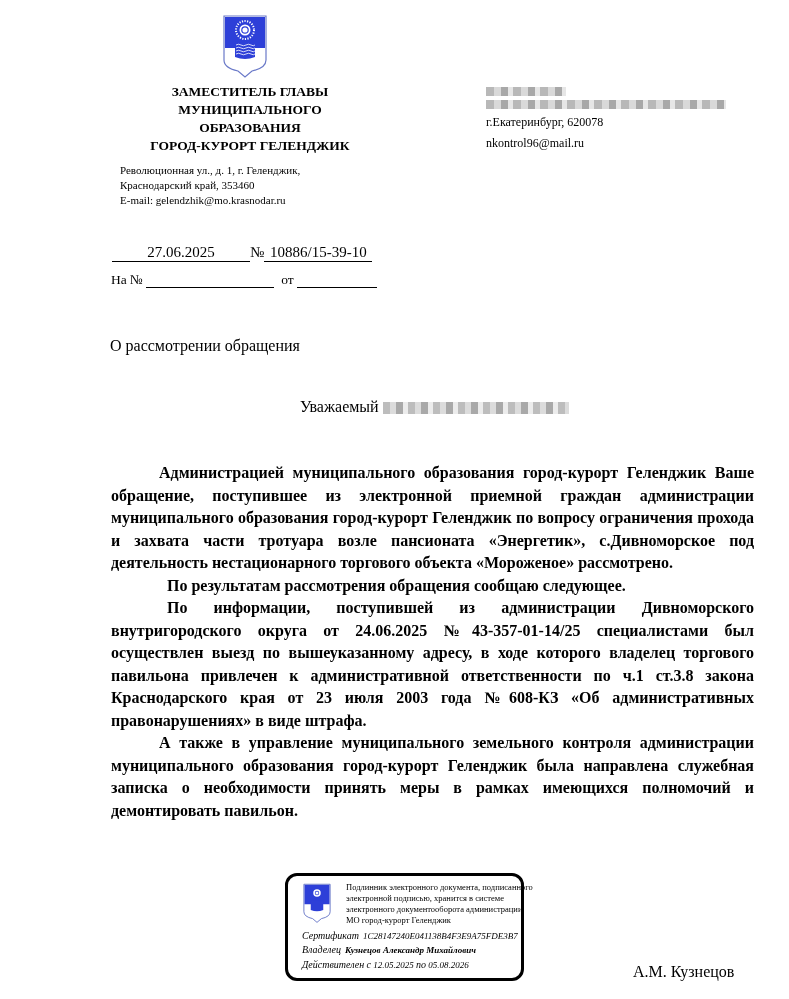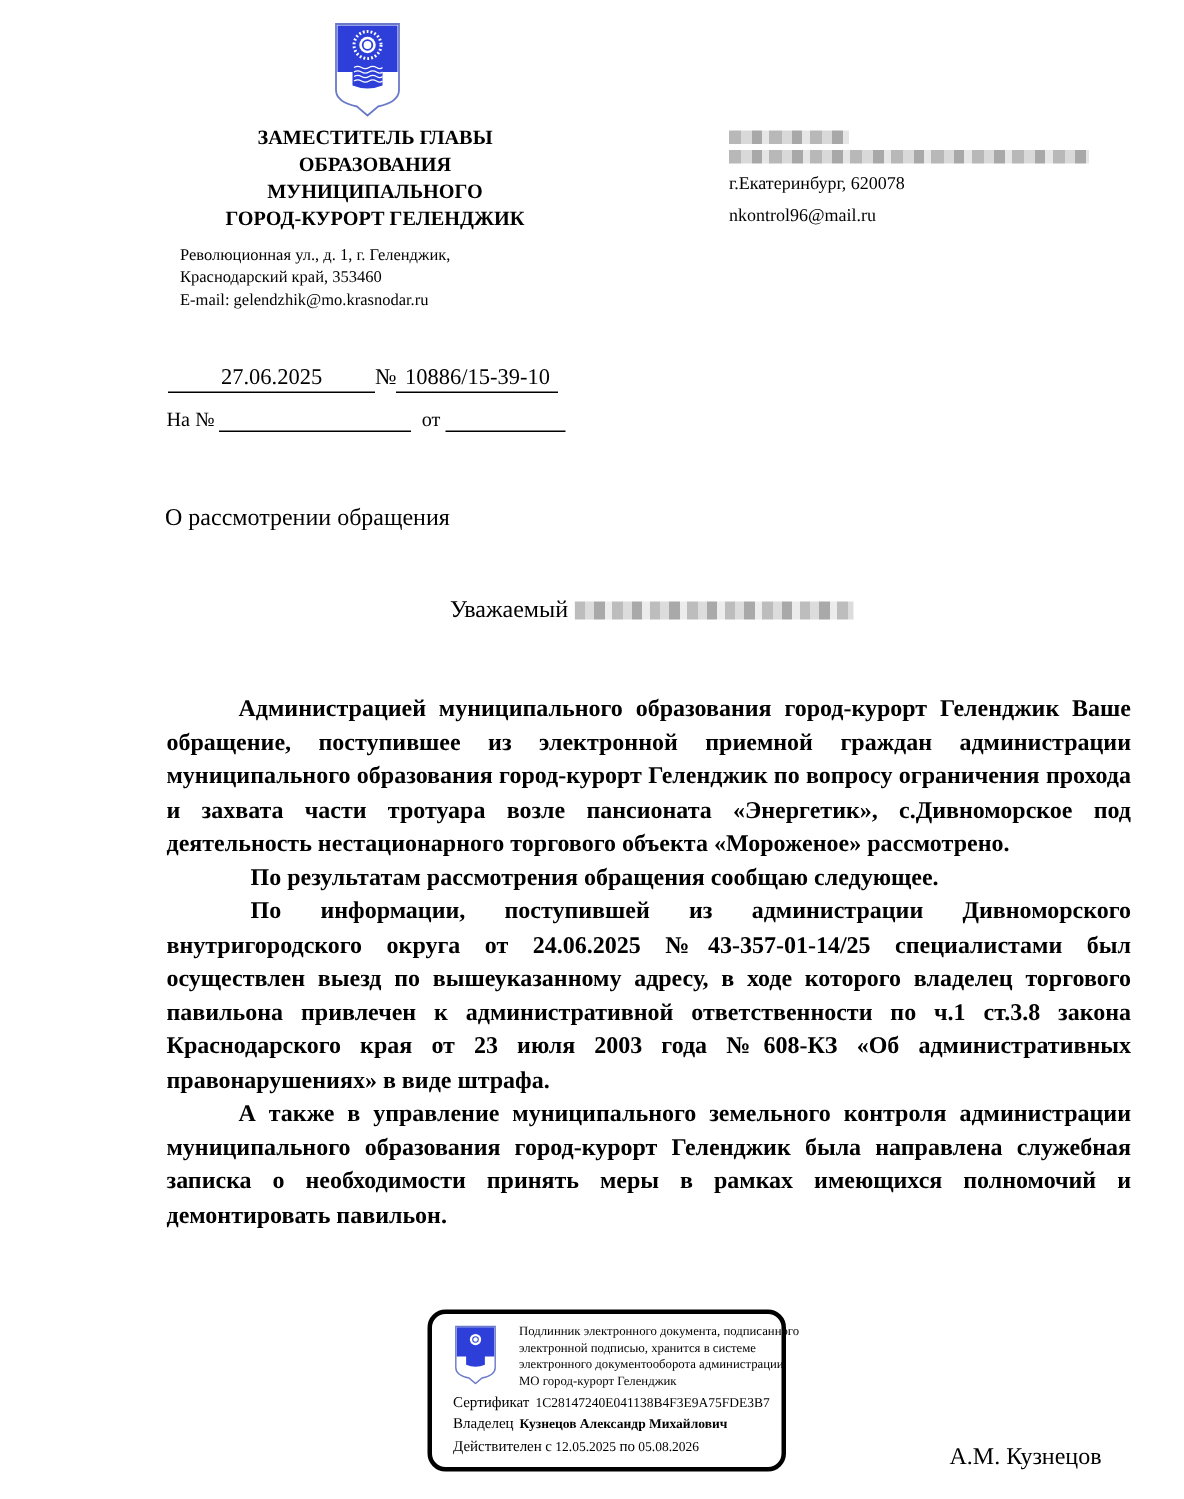--- a/index.html
+++ b/index.html
@@ -37,21 +37,21 @@
 
   .body-text { left: 111px; top: 462px; width: 643px; font-size: 16px; line-height: 22.5px; font-weight: bold; }
   .body-text p { margin: 0; text-align: justify; text-indent: 48px; }
   .body-text p.i2 { text-indent: 56px; }
 
   
   .stamp { left: 285px; top: 873px; width: 239px; height: 108px; border: 3px solid #000;
            border-radius: 12px; box-sizing: border-box; }
   .stamp-crest { left: 14px; top: 7px; width: 30px; height: 40px; }
   .stamp-note { left: 58px; top: 6px; width: 215px; font-size: 8.5px; line-height: 11px; }
-  .stamp-row { left: 14px; font-size: 9px; white-space: nowrap; }
+  .stamp-row { left: 14px; font-size: 9px; white-space: nowrap; font-style: italic; }
   .stamp-row .k { font-size: 10px; }
   .stamp-row .v { margin-left: 4px; }
   .stamp-row .b { font-weight: bold; }
 
   .signer { left: 633px; top: 963px; font-size: 16px; }
 </style>
 </head>
 <body>
 
 <svg class="abs crest" viewBox="0 0 46 64">
@@ -67,22 +67,22 @@
   <g stroke="#fff" stroke-width="0.8" fill="none">
     <path d="M14 31 q2.5 -1.5 5 0 t5 0 t5 0 t4 0"></path>
     <path d="M14 34 q2.5 -1.5 5 0 t5 0 t5 0 t4 0"></path>
     <path d="M14 37 q2.5 -1.5 5 0 t5 0 t5 0 t4 0"></path>
     <path d="M14 40 q2.5 -1.5 5 0 t5 0 t5 0 t4 0"></path>
   </g>
 </svg>
 
 <div class="abs org-title">
   <div>ЗАМЕСТИТЕЛЬ ГЛАВЫ</div>
+  <div>МУНИЦИПАЛЬНОГО</div>
   <div>ОБРАЗОВАНИЯ</div>
-  <div>МУНИЦИПАЛЬНОГО</div>
   <div>ГОРОД-КУРОРТ ГЕЛЕНДЖИК</div>
 </div>
 
 <div class="abs org-addr">
   <div>Революционная ул., д. 1, г. Геленджик,</div>
   <div>Краснодарский край, 353460</div>
   <div>E-mail: gelendzhik@mo.krasnodar.ru</div>
 </div>
 
 <div class="abs reg-line">

